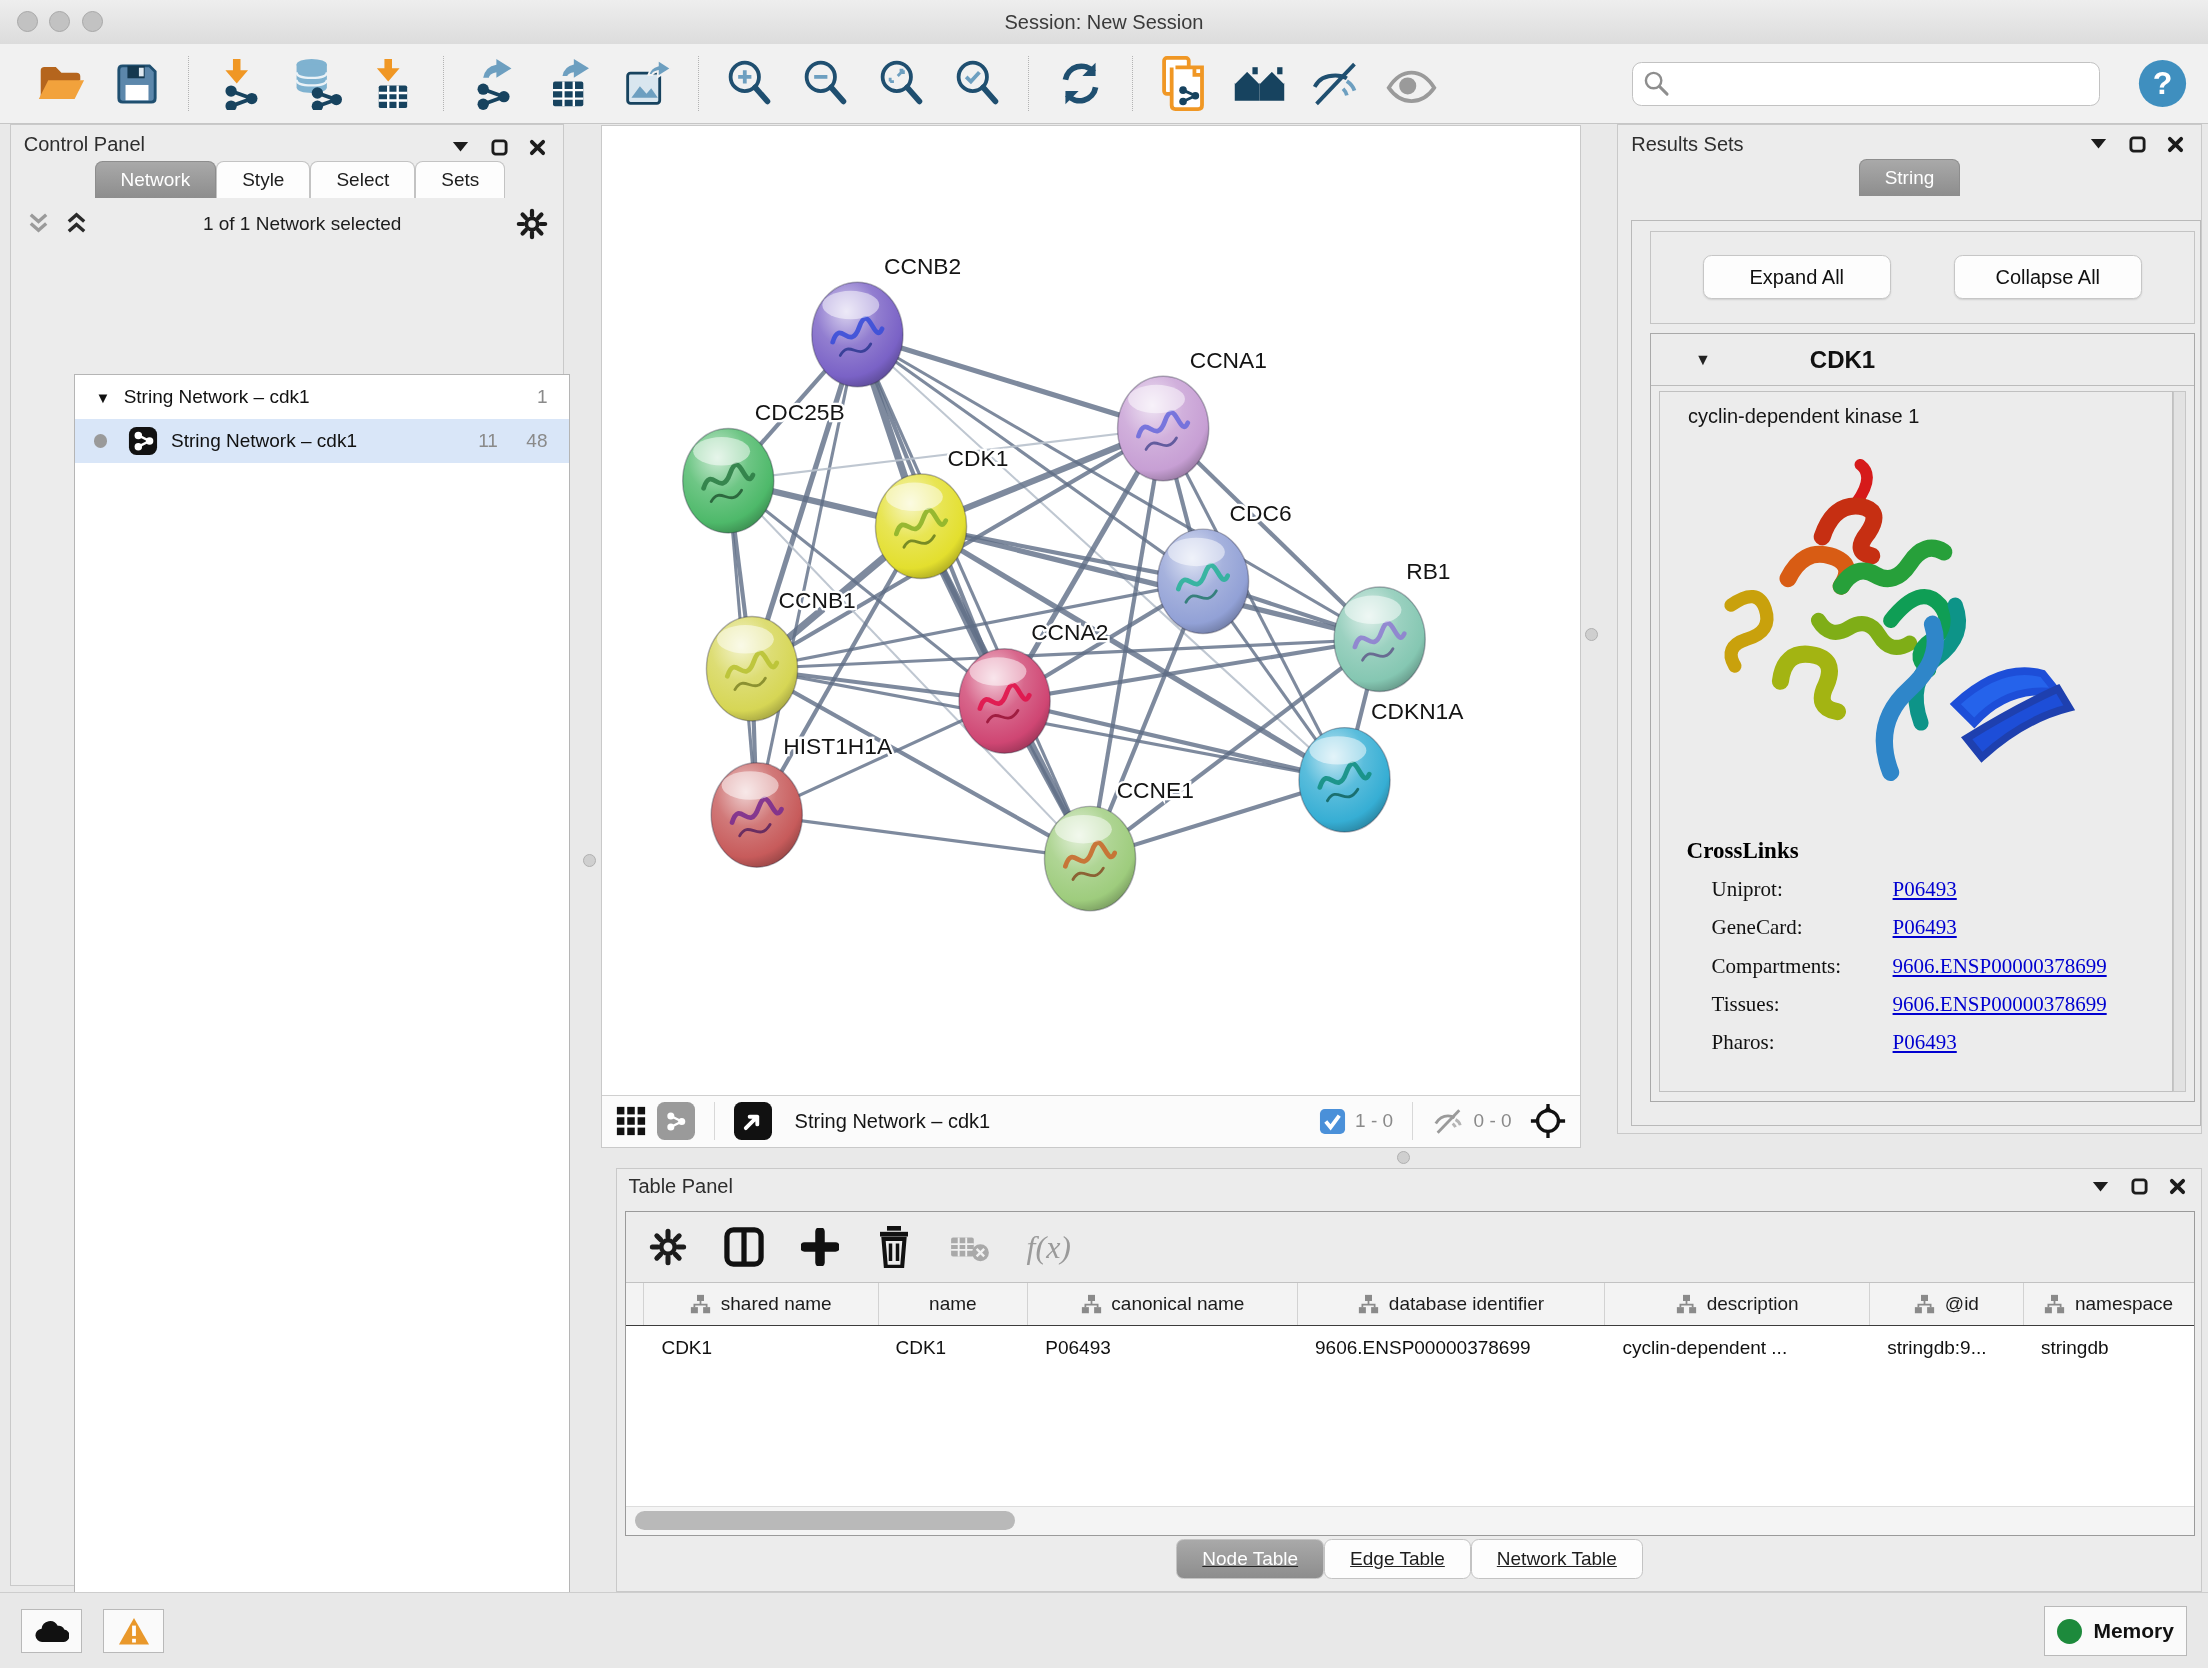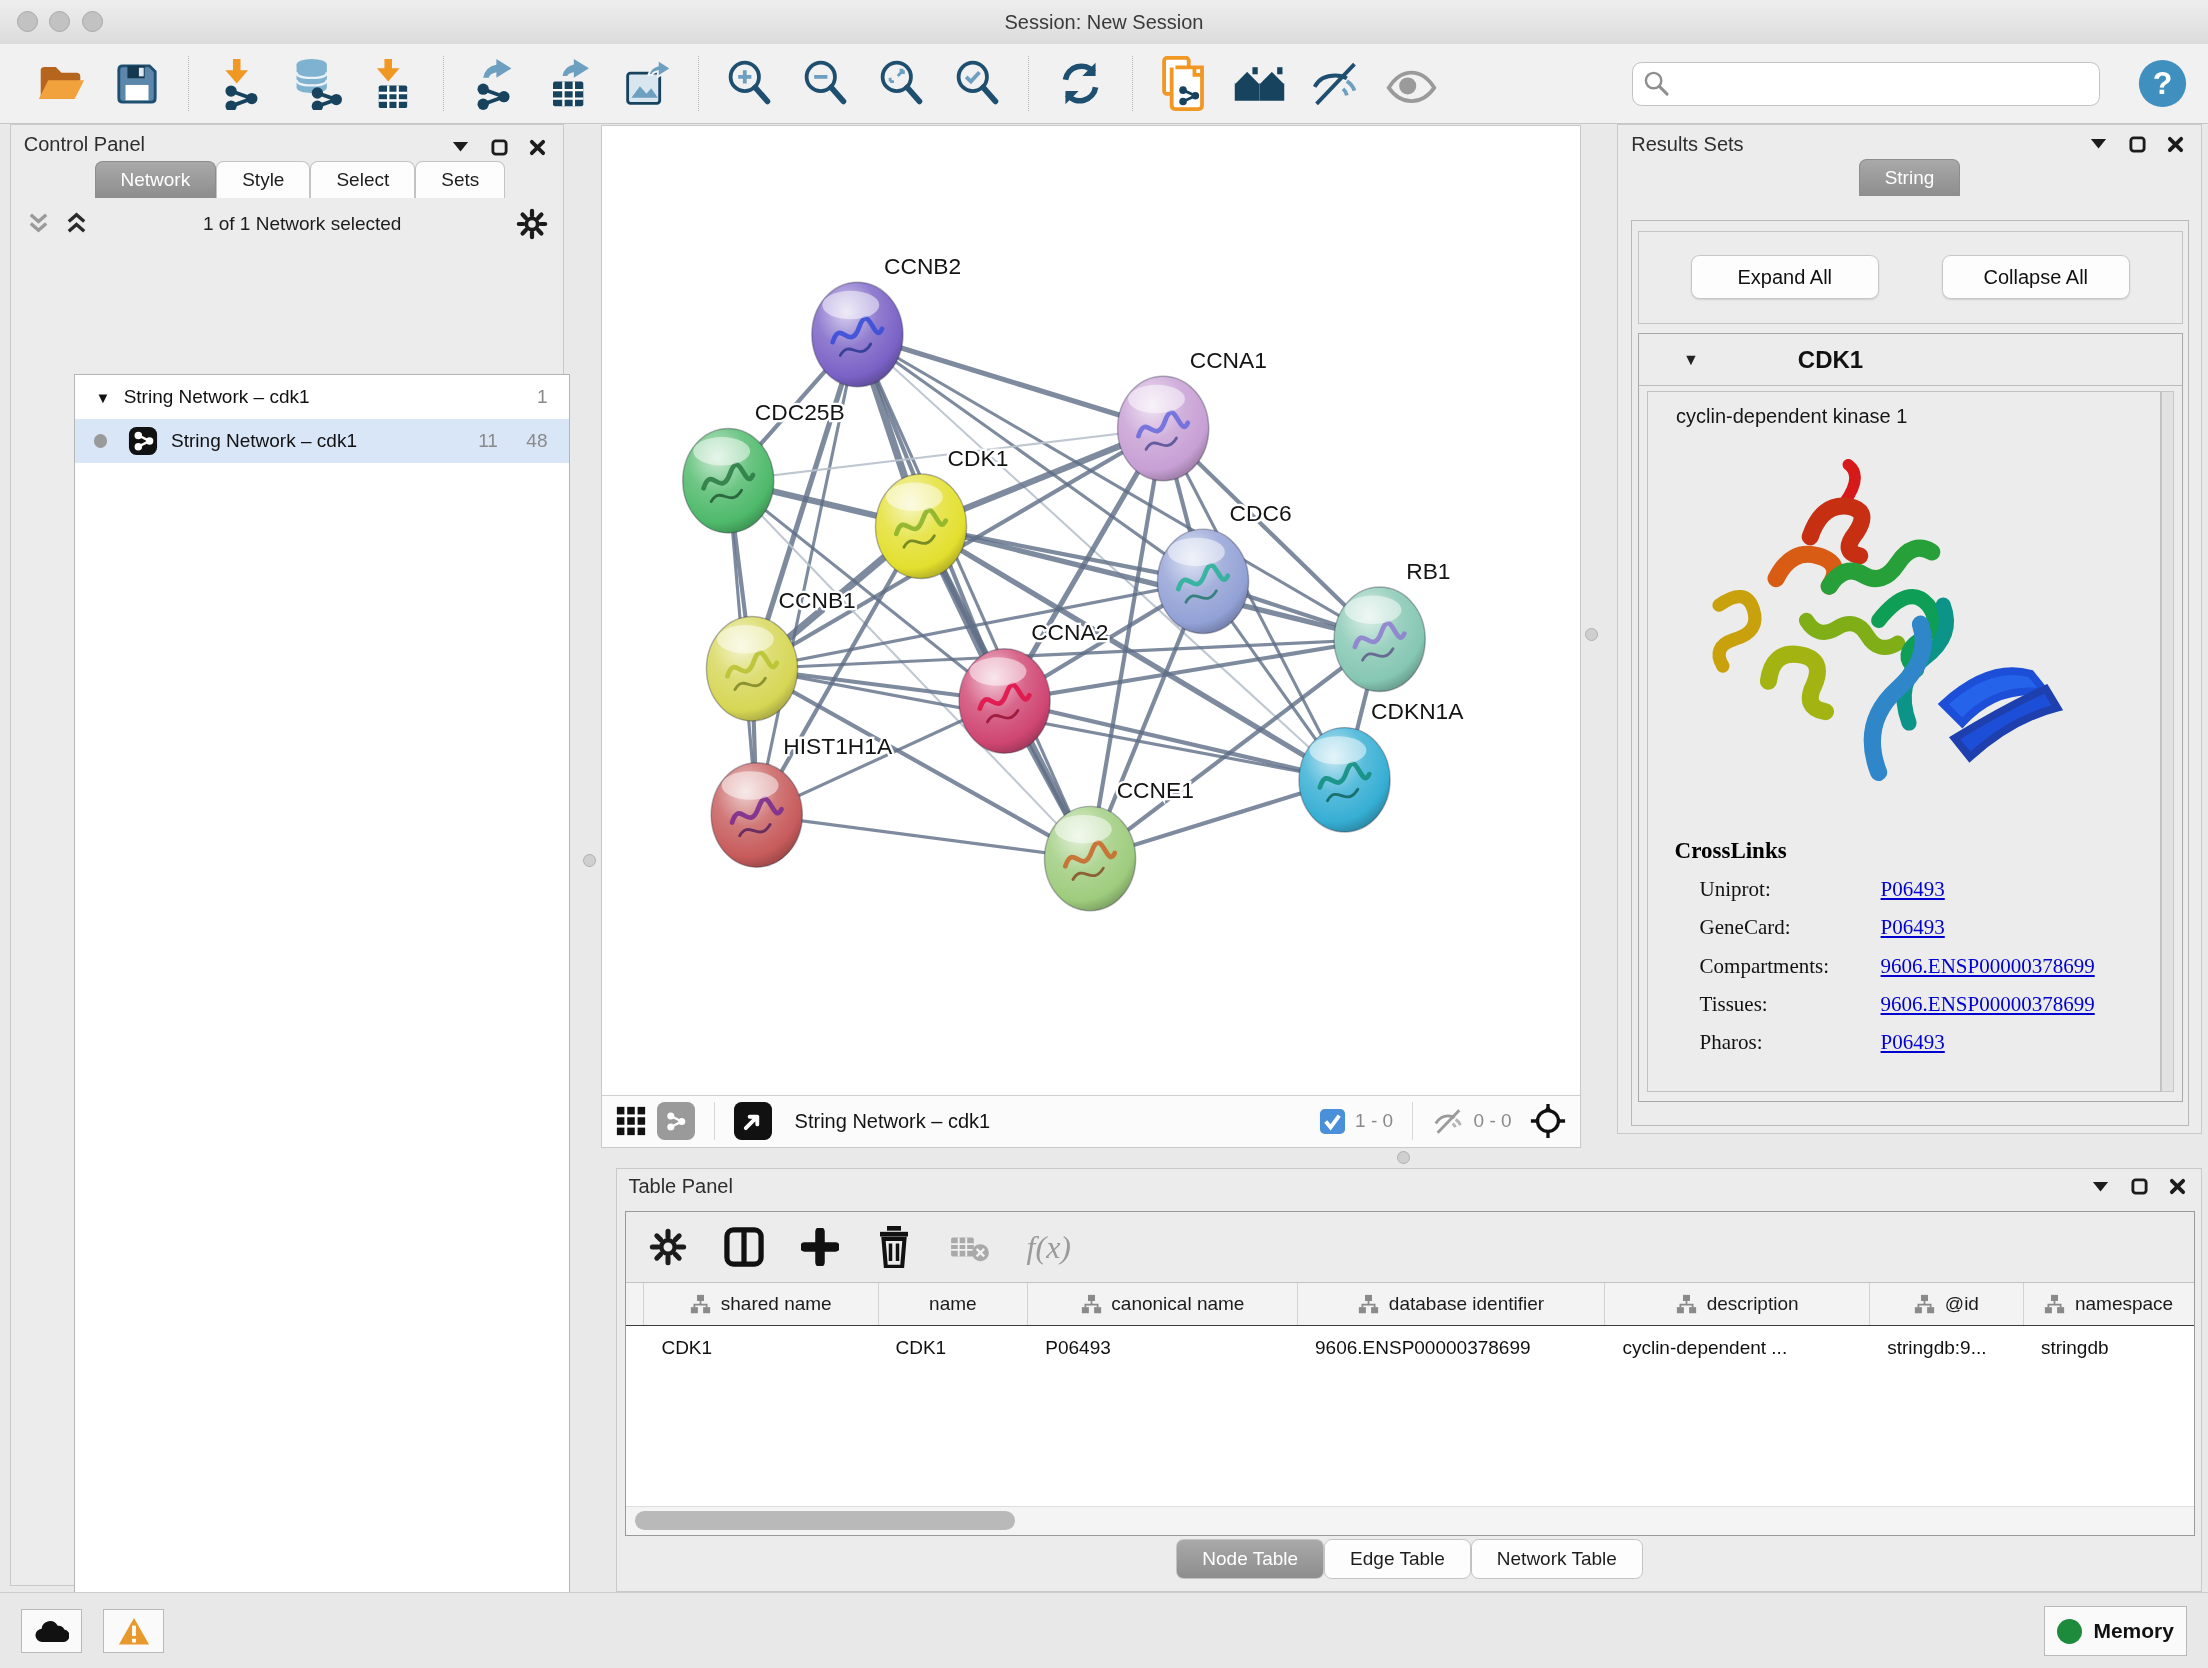--- a/index.html
+++ b/index.html
@@ -51,21 +51,21 @@
   .nt-count{font-size:19px;color:#8a8a8a;}
   .chip{width:38px;height:38px;border-radius:7.6px;background:#111;display:flex;align-items:center;justify-content:center;}
   .chip.gray{background:#9a9a9a;}
   .splitter-dot{width:11.4px;height:11.4px;border-radius:50%;background:#cfcfcf;border:1px solid #b0b0b0;}
   
   #results-panel{left:1617px;top:124px;width:585px;height:1010px;background:#ececec;
     border:1px solid #c9c9c9;box-sizing:border-box;}
   #rp-header{display:flex;justify-content:space-between;align-items:center;padding:7.6px 17px 1.9px 13.3px;}
   #rp-tabrow{display:flex;justify-content:center;margin-top:1.9px;}
   #rp-body{position:absolute;left:13.3px;top:95px;width:556px;height:904px;background:#ececec;
-    border:1px solid #b9b9b9;}
+    border:1px solid #b9b9b9;padding-left:12px;}
   #rp-buttons{margin:9.5px 5.7px;border:1px solid #c4c4c4;background:#ececec;height:91px;
     display:flex;align-items:center;justify-content:center;gap:63px;}
   .rp-btn{width:186px;height:42px;border:1px solid #c6c6c6;border-radius:8.6px;background:#fdfdfd;
     display:flex;align-items:center;justify-content:center;font-size:20px;color:#111;
     box-shadow:0 1px 1.9px rgba(0,0,0,.12);}
   #entry-box{margin:0 5.7px;border:1px solid #a9a9a9;height:767px;position:relative;background:#ececec;}
   #entry-head{height:51px;display:flex;align-items:center;border-bottom:1px solid #bbb;}
   #entry-name{font-size:24px;font-weight:bold;color:#111;margin-left:99px;}
   #entry-inner{position:absolute;left:7.6px;top:57px;right:21px;bottom:9.5px;border:1px solid #c0c0c0;}
   #entry-desc{font-size:20px;color:#161616;margin:13.3px 0 0 28.5px;}
@@ -85,21 +85,21 @@
     border-bottom:1px solid #c2c2c2;}
   #tp-table{position:absolute;left:0;top:71px;right:0;bottom:28.5px;overflow:hidden;background:#fff;}
   .th-row{display:flex;height:42px;background:#f3f3f3;border-bottom:1.9px solid #3c3c3c;}
   .th{display:flex;align-items:center;justify-content:center;gap:9.5px;font-size:19px;color:#1b1b1b;
     border-right:1px solid #d2d2d2;box-sizing:border-box;overflow:hidden;white-space:nowrap;}
   .td-row{display:flex;height:44px;background:#fff;}
   .td{font-size:19px;color:#111;display:flex;align-items:center;padding-left:17px;box-sizing:border-box;
     overflow:hidden;white-space:nowrap;}
   #tp-hscroll{position:absolute;left:0;bottom:0;right:0;height:28.5px;background:#f4f4f4;border-top:1px solid #ddd;}
   #tp-thumb{position:absolute;left:9.5px;top:4.8px;width:380px;height:19px;border-radius:9.5px;background:#b9b9b9;}
-  #tp-tabs{position:absolute;left:0;bottom:-44px;width:100%;display:flex;justify-content:center;}
+  #tp-tabs{position:absolute;left:0;bottom:-44px;width:100%;display:flex;justify-content:center;text-decoration:underline;}
   #tp-tabs .tab{border-radius:7.6px;border:1px solid #c3c3c3;height:38px;}
   #tp-tabs .tab.active{background:linear-gradient(#a9a9a9,#8d8d8d);color:#fff;}
   
   #statusbar{left:0;top:1592px;width:2208px;height:76px;background:#e8e8e8;border-top:1px solid #cdcdcd;
     display:flex;align-items:center;}
   .sb-btn{width:59px;height:42px;border:1.9px solid #b9b9b9;background:#fafafa;display:flex;
     align-items:center;justify-content:center;margin-left:21px;}
   #memory-btn{margin-left:auto;margin-right:21px;width:141px;height:48px;border:1.9px solid #b9b9b9;
     background:#fafafa;display:flex;align-items:center;justify-content:center;gap:11.4px;font-size:21px;color:#111;font-weight:bold;}
   #memory-dot{width:25px;height:25px;border-radius:50%;background:#1d8a3c;}

